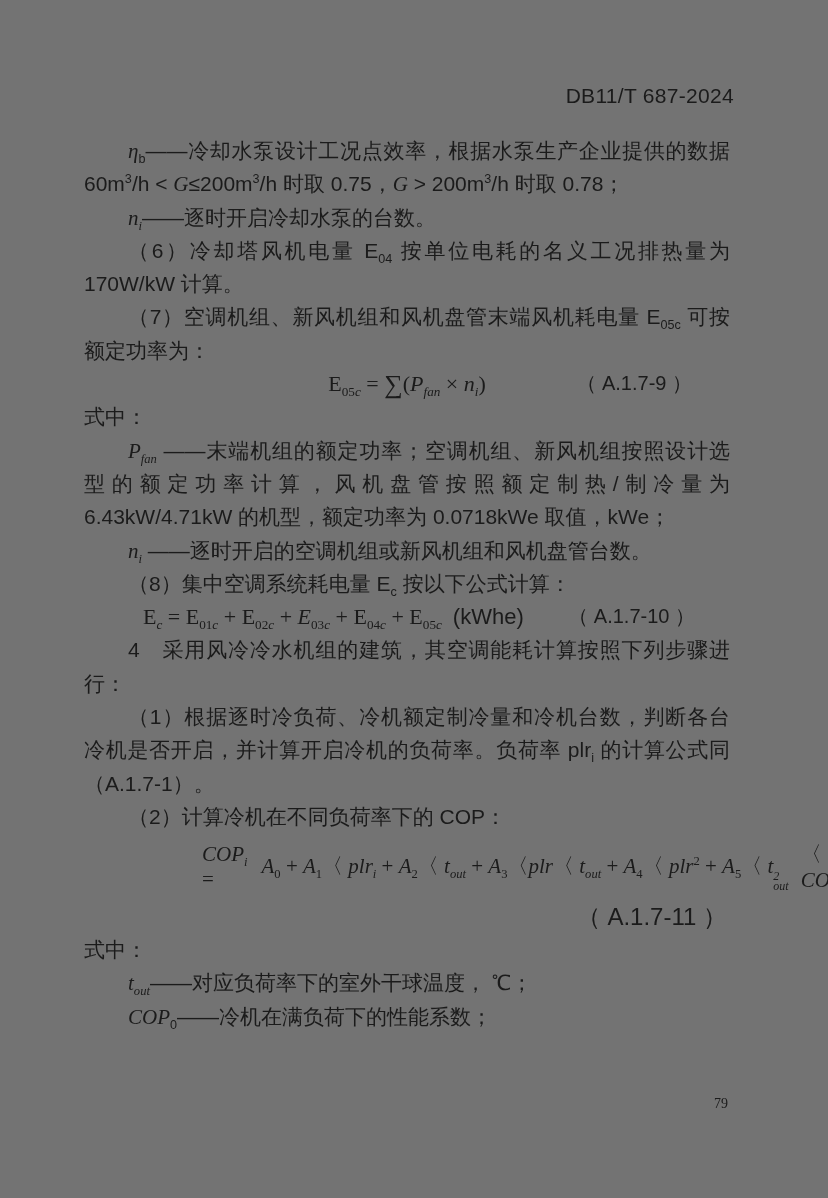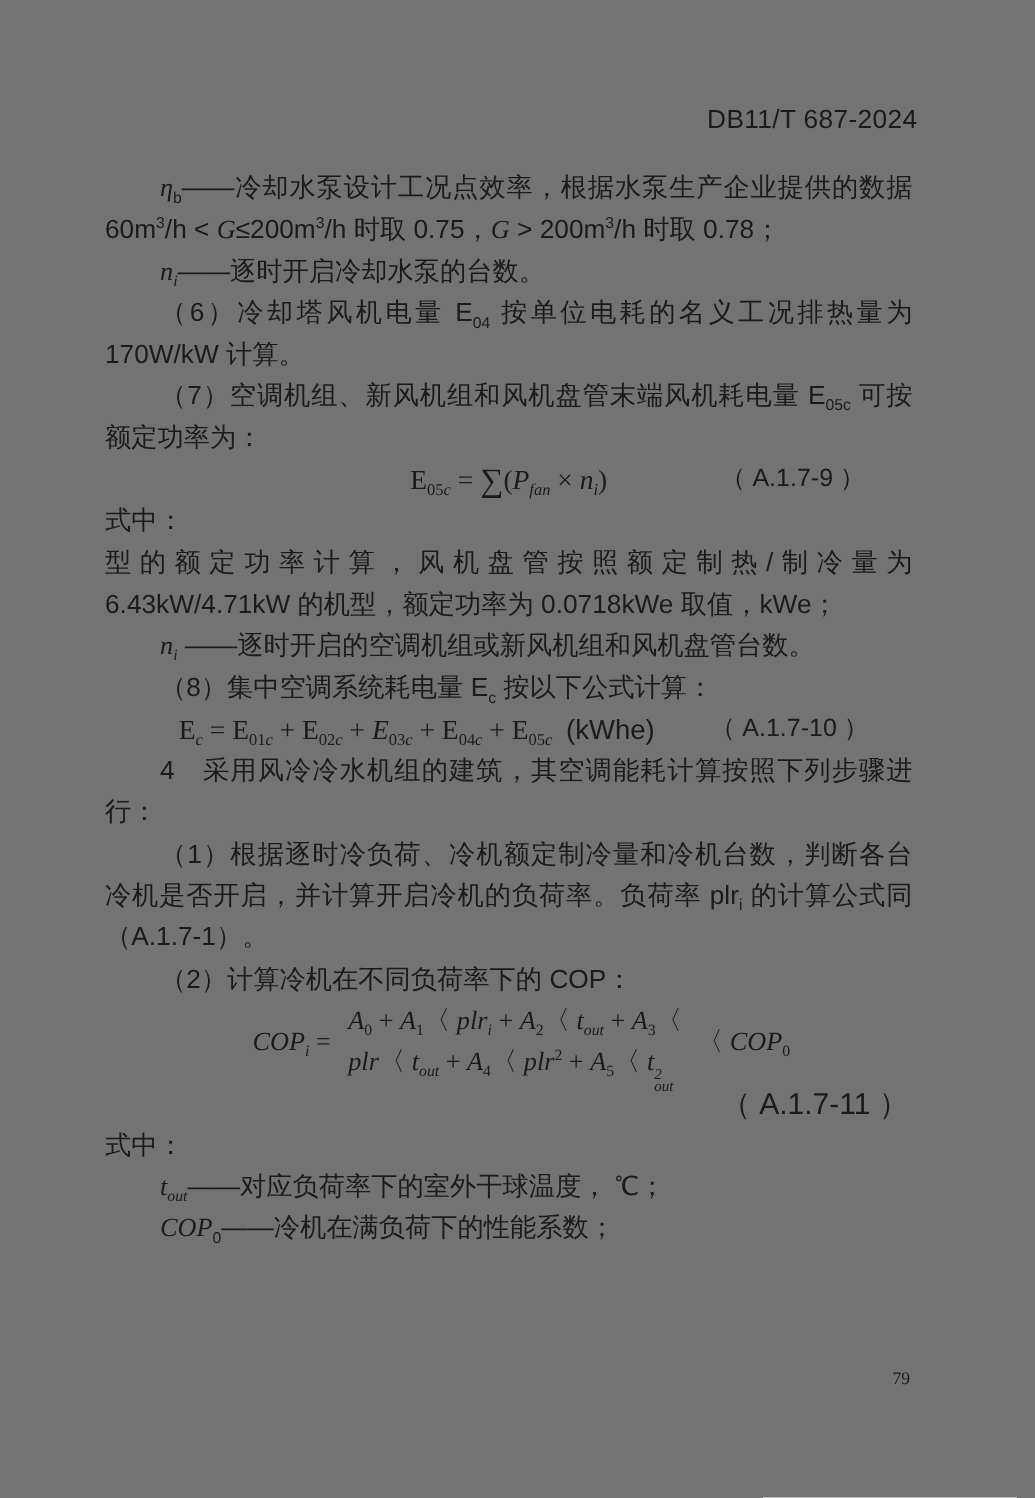--- a/index.html
+++ b/index.html
@@ -70,21 +70,21 @@
   
   .f11block {
     height:66.6px;
     display:flex;
     align-items:center;
     padding-left:118px;
     font-family:"Liberation Serif", serif;
     font-size:21px;
   }
   .f11block .lhs { margin-right:14px; }
-  .f11block .stack { display:flex; flex-direction:column; }
+  .f11block .stack { display:flex; }
   .f11block .stack > span { height:33.3px; line-height:33.3px; white-space:nowrap; }
   .f11block .rhs { margin-left:12px; }
   .eqlabel-row {
     text-align:right;
     padding-right:3px;
     font-size:24px;
     font-family:"Liberation Sans", sans-serif;
   }
   
   .ss {
@@ -115,20 +115,21 @@
     <p class="ln">170W/kW 计算。</p>
     <p class="ln ind full">（7）空调机组、新风机组和风机盘管末端风机耗电量 E<sub>05c</sub> 可按</p>
     <p class="ln">额定功率为：</p>
 
     <div class="ln f9">
       <span class="expr">E<sub>05<i>c</i></sub> = <span class="sum">∑</span>(<i>P<sub>fan</sub></i> × <i>n<sub>i</sub></i>)</span>
       <span class="eq-num">（ A.1.7-9 ）</span>
     </div>
 
     <p class="ln">式中：</p>
+    <p class="ln ind full"><i>P<sub>fan</sub></i> ——末端机组的额定功率；空调机组、新风机组按照设计选</p>
     <p class="ln full">型的额定功率计算，风机盘管按照额定制热/制冷量为</p>
     <p class="ln">6.43kW/4.71kW 的机型，额定功率为 0.0718kWe 取值，kWe；</p>
     <p class="ln ind"><i>n</i><sub><i>i</i></sub> ——逐时开启的空调机组或新风机组和风机盘管台数。</p>
     <p class="ln ind">（8）集中空调系统耗电量 E<sub>c</sub> 按以下公式计算：</p>
 
     <div class="ln f10">
       <span class="expr">E<sub><i>c</i></sub> = E<sub>01<i>c</i></sub> + E<sub>02<i>c</i></sub> + <i>E</i><sub>03<i>c</i></sub> + E<sub>04<i>c</i></sub> + E<sub>05<i>c</i></sub>&nbsp;&nbsp;<span class="sans">(kWhe)</span></span>
       <span class="eq-num">（ A.1.7-10 ）</span>
     </div>
 

